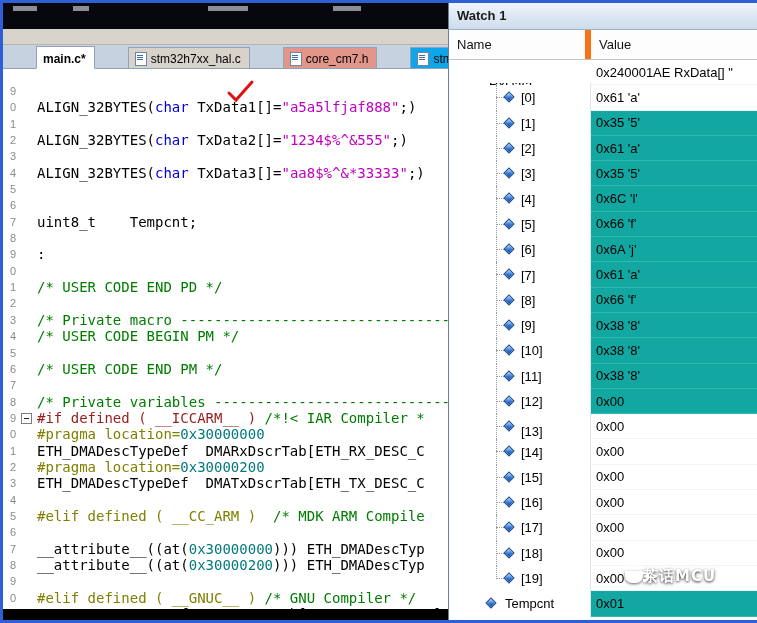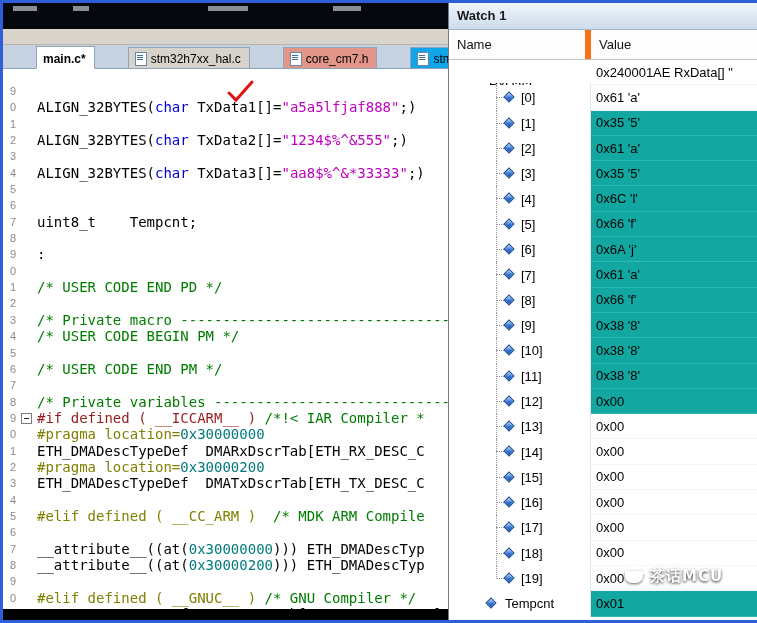--- a/index.html
+++ b/index.html
@@ -60,21 +60,21 @@
   .ricon::after{content:"";position:absolute;left:6px;top:5px;width:7px;height:7px;transform:rotate(45deg);
                 background:linear-gradient(135deg,#ffe9a0,#d8a511);border:1px solid #9a7406;box-sizing:border-box;}
   .diamond{width:8px;height:8px;transform:rotate(45deg);box-sizing:border-box;border:1px solid #17478f;
            background:linear-gradient(135deg,#bfe0ff 0%,#2f6fd0 60%,#1b4fa8 100%);}
   .dpos-el{position:absolute;left:56px;top:8px;}
   .dpos-top{position:absolute;left:38px;top:8px;}
   .tree-v{position:absolute;left:47px;top:0;bottom:0;width:0;border-left:1px dotted #999;}
   .tree-v.half{bottom:auto;height:13px;}
   .tree-h{position:absolute;left:47px;top:12px;width:10px;height:0;border-top:1px dotted #999;}
   
-  .wm{position:absolute;left:176px;top:564px;display:flex;align-items:center;gap:7px;z-index:6;}
+  .wm{position:absolute;left:176px;top:564px;display:flex;align-items:center;z-index:6;}
   .cup{width:18px;height:12px;background:#fff;border-radius:0 0 7px 7px;position:relative;
        box-shadow:0 1px 3px rgba(0,0,0,.6);}
   .cup::after{content:"";position:absolute;right:-6px;top:1px;width:4px;height:5px;border:2px solid #fff;
               border-left:none;border-radius:0 4px 4px 0;}
   .cup::before{content:"";position:absolute;left:3px;top:-6px;width:2px;height:4px;background:#fff;
                box-shadow:5px 0 0 #fff,10px 0 0 #fff;}
   .wmtext{color:#fff;font-size:15px;font-weight:bold;letter-spacing:1px;font-family:"DejaVu Sans",sans-serif;
           text-shadow:0 1px 3px rgba(0,0,0,.85);}
 </style>
 </head>
@@ -307,21 +307,21 @@
             <span class="tree-v"></span>
             <span class="tree-h"></span>
             <span class="diamond dpos-el"></span>
             <span class="wnametext">[12]</span>
           </div>
           <div class="wval changed">
             <span>0x00</span>
           </div>
         </div>
         <div class="wrow">
-          <div class="wname" style="padding-left: 72px;">
+          <div class="wname" style="padding-left: 72px; align-items: flex-end;">
             <span class="tree-v"></span>
             <span class="tree-h"></span>
             <span class="diamond dpos-el"></span>
             <span class="wnametext">[13]</span>
           </div>
           <div class="wval">
             <span>0x00</span>
           </div>
         </div>
         <div class="wrow">

